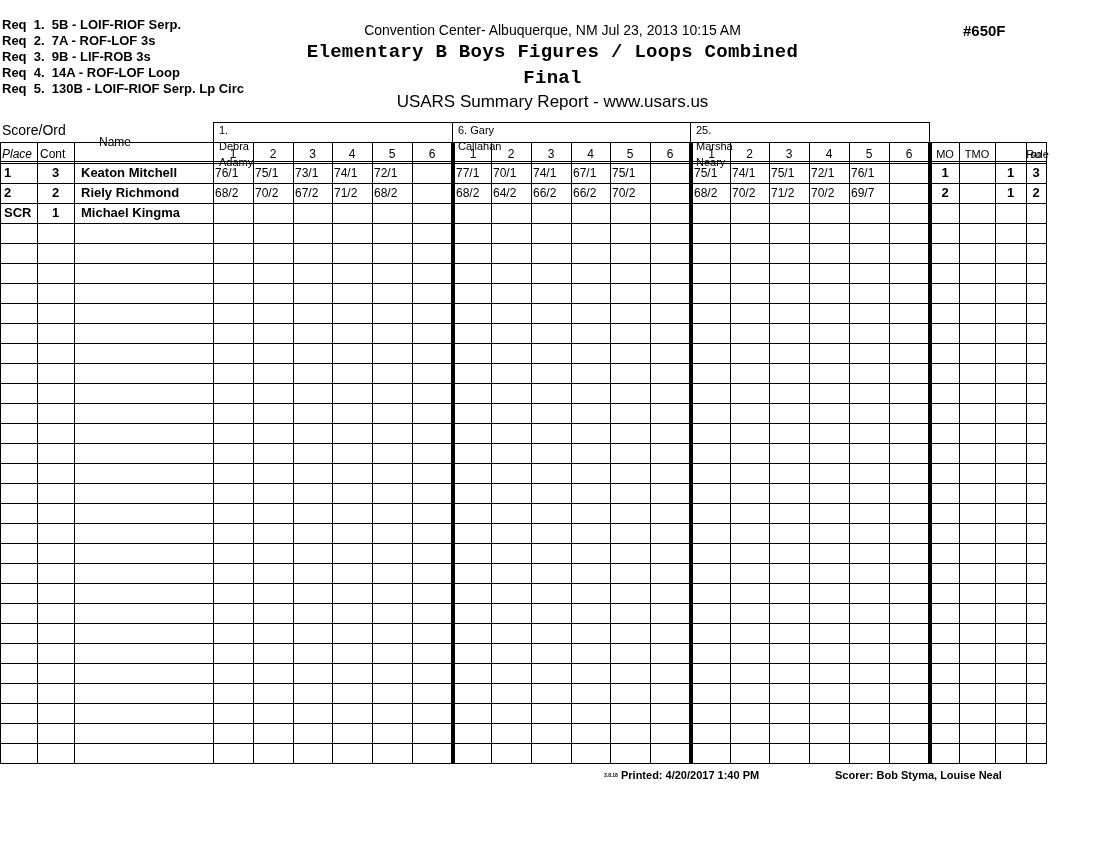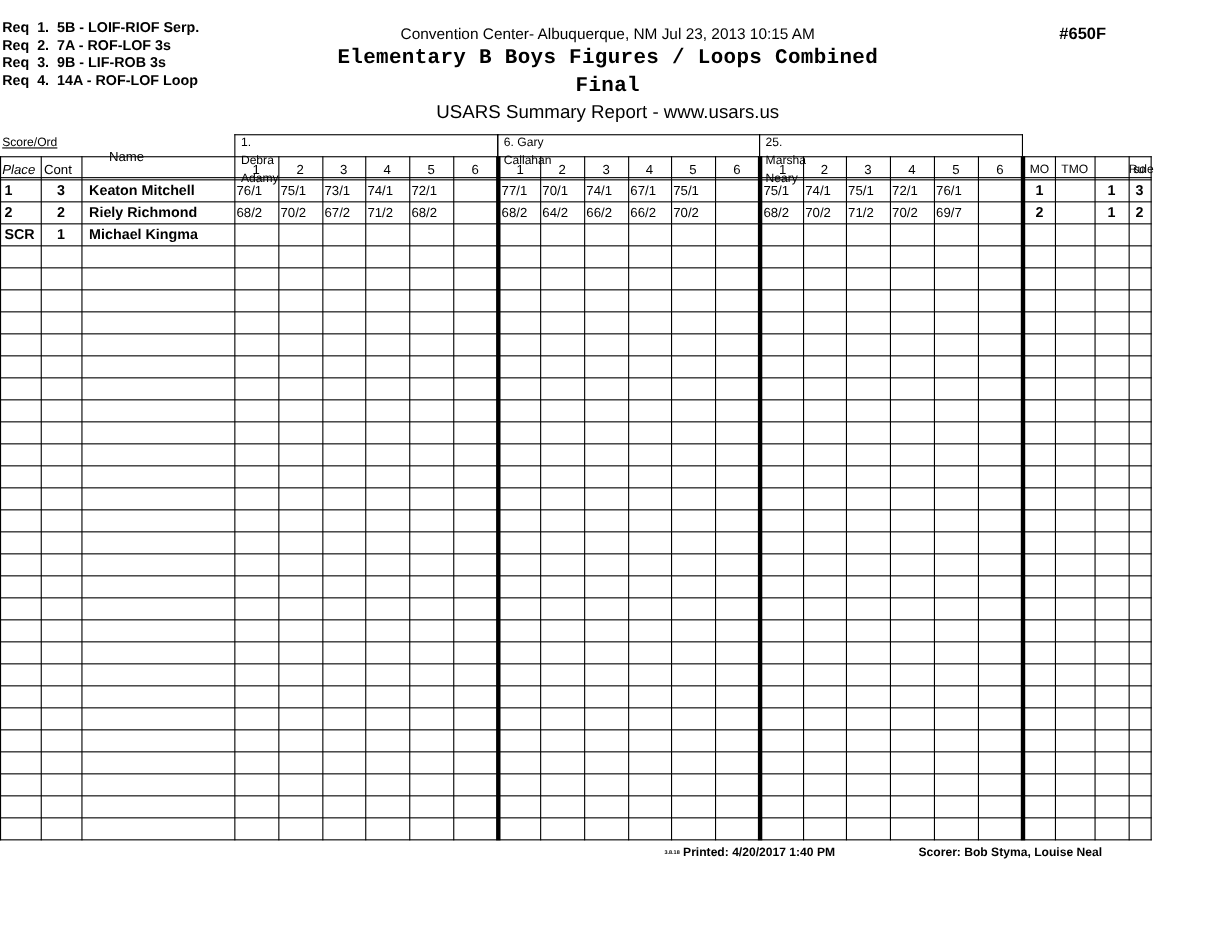--- a/index.html
+++ b/index.html
@@ -12,32 +12,33 @@
   .t3{font-size:19px;font-weight:bold;line-height:26px;letter-spacing:0.3px;font-family:Liberation Mono, monospace;}
   .t4{font-size:17px;line-height:22px;}
   .event-num{position:absolute;left:963px;top:22px;font-size:15px;font-weight:bold;}
   .grid{position:absolute;left:0;top:0;}
   .line{position:absolute;background:#000;}
   .cell-text{position:absolute;font-size:12px;white-space:nowrap;line-height:20px;height:20px;overflow:hidden;}
   .small{font-size:11px;}
   .bold{font-weight:bold;font-size:13px;}
   .center{text-align:center;}
   .judge-label{position:absolute;font-size:11px;top:122px;line-height:16px;}
-  .scoreord{position:absolute;left:2px;top:122px;font-size:11px;line-height:16px;text-decoration:underline;}
+  .scoreord{position:absolute;left:2px;top:122px;font-size:14px;line-height:16px;}
   .footer{position:absolute;top:767px;font-size:11px;font-weight:bold;line-height:16px;}
   .ver{font-size:5px;vertical-align:top;font-weight:bold;}
 </style>
 </head>
 <body>
 
 <div class="reqs">
   <div class="req-line">Req  1.  5B - LOIF-RIOF Serp.</div>
   <div class="req-line">Req  2.  7A - ROF-LOF 3s</div>
   <div class="req-line">Req  3.  9B - LIF-ROB 3s</div>
   <div class="req-line">Req  4.  14A - ROF-LOF Loop</div>
+  <div class="req-line">Req  5.  130B - LOIF-RIOF Serp. Lp Circ</div>
 </div>
 
 <div class="title-block">
   <div class="t2">Convention Center- Albuquerque, NM  Jul 23, 2013  10:15 AM</div>
   <div class="t3">Elementary B Boys Figures / Loops Combined Final</div>
   <div class="t4">USARS Summary Report - www.usars.us</div>
 </div>
 <div class="event-num">#650F</div>
 
 <div class="scoreord">Score/Ord</div>

